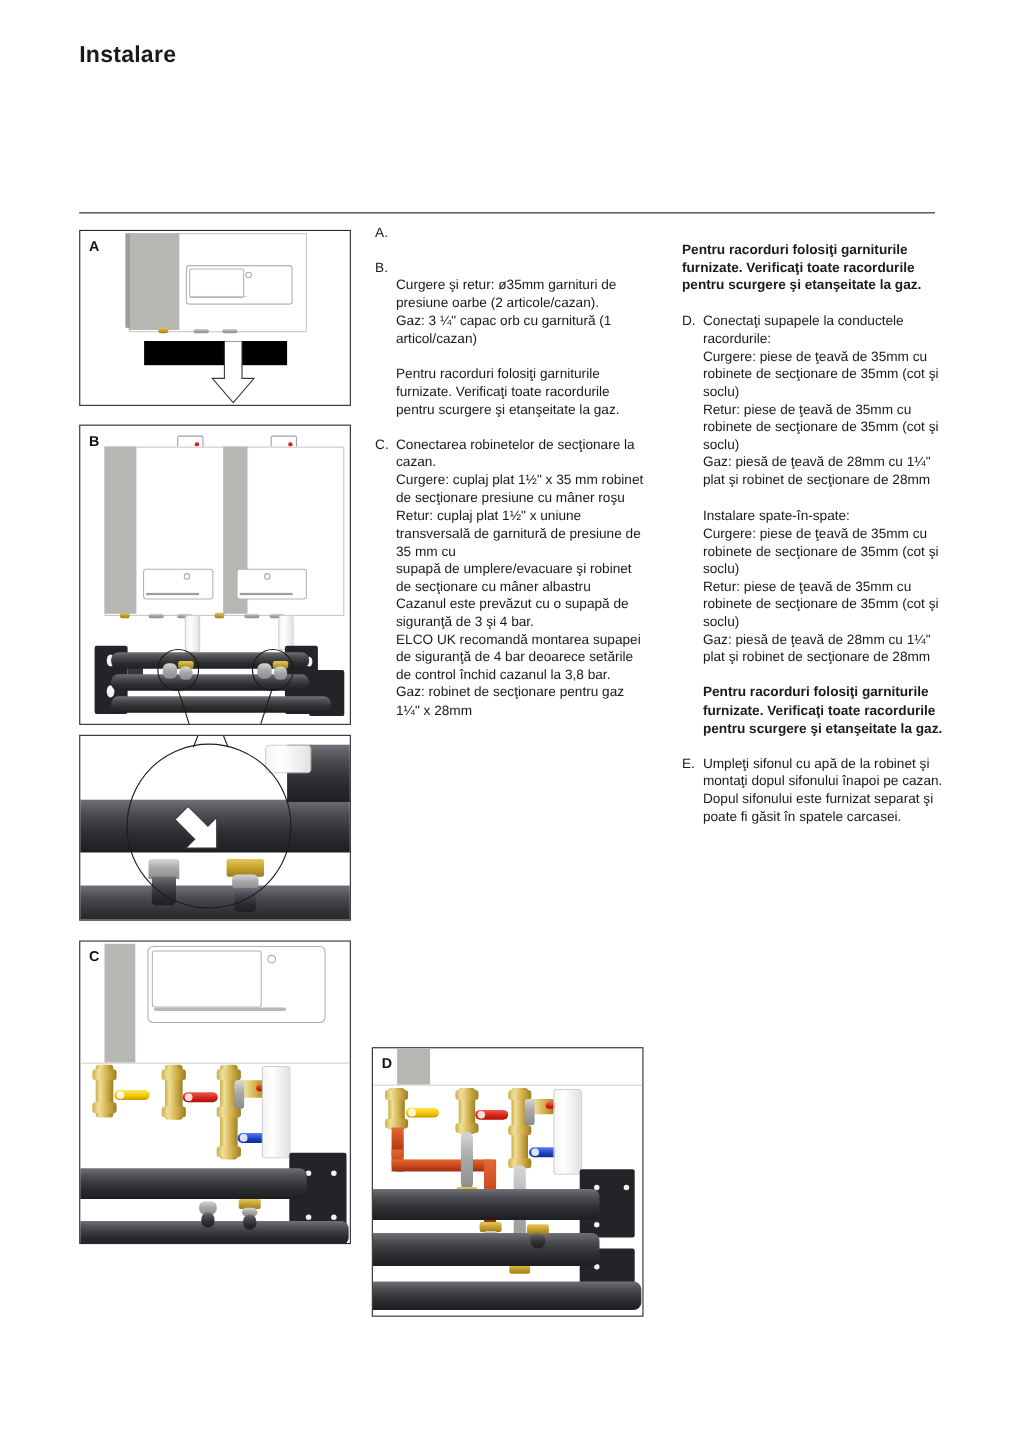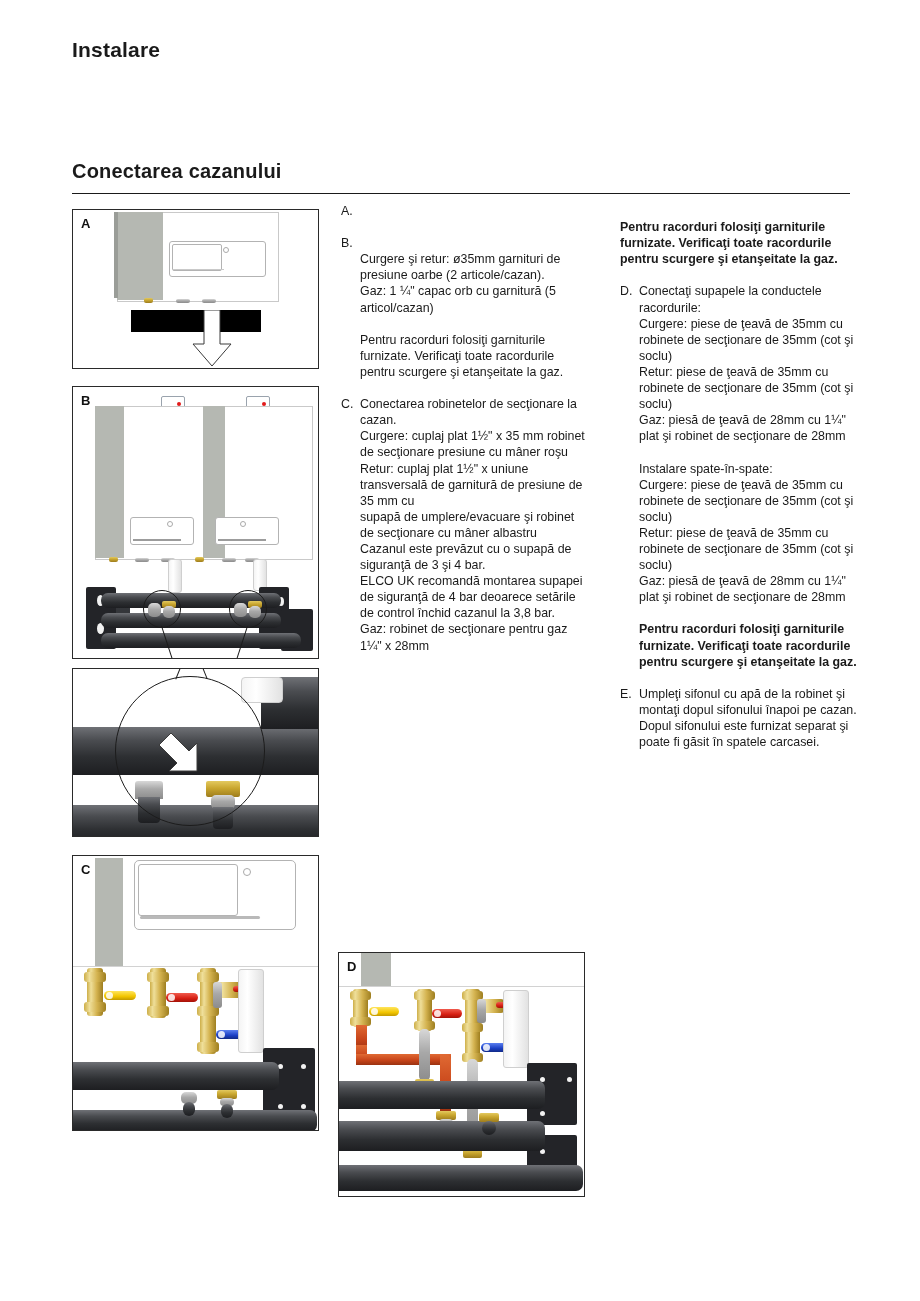--- a/index.html
+++ b/index.html
@@ -64,21 +64,20 @@
   .callout{position:absolute;border:1.4px solid #1c1c1c;border-radius:50%;background:transparent;}
   .leader{position:absolute;background:#1c1c1c;transform-origin:top left;}
   .arrow-svg{position:absolute;}
 </style>
 </head>
 <body>
 
 <div class="page">
 
   <div class="running-head">Instalare</div>
-  <div class="section-title">Conectarea cazanului</div>
   <div class="rule"></div>
   <div class="folio">18</div>
 
   <div class="fig" id="figA">
     <div class="fig-label" style="left:8px;top:6px;">A</div>
     <div class="boiler-body" style="left:44px;top:2px;width:160px;height:88px;"></div>
     <div class="gray-panel" style="left:44px;top:2px;width:46px;height:88px;"></div>
     <div class="gray-panel" style="left:41px;top:2px;width:4px;height:86px;background:#9a9d98;"></div>
     <div class="ctrl-box" style="left:96px;top:31px;width:95px;height:34px;"></div>
     <div class="ctrl-box" style="left:99px;top:34px;width:48px;height:25px;border-radius:2px;"></div>
@@ -281,21 +280,21 @@
       </div>
     </div>
 
     <div class="gap"></div>
 
     <div class="item">
       <div class="marker">B.</div>
       <div class="body">
         <div class="gap"></div>
         <p class="para" style="white-space:pre-line">Curgere şi retur: ø35mm garnituri de presiune oarbe (2 articole/cazan).
-Gaz: 1 ¼" capac orb cu garnitură (5 articol/cazan)</p>
+Gaz: 3 ¼" capac orb cu garnitură (1 articol/cazan)</p>
         <div class="gap"></div>
         <p class="para">Pentru racorduri folosiţi garniturile furnizate. Verificaţi toate racordurile pentru scurgere şi etanşeitate la gaz.</p>
       </div>
     </div>
 
     <div class="gap"></div>
 
     <div class="item">
       <div class="marker">C.</div>
       <div class="body">

